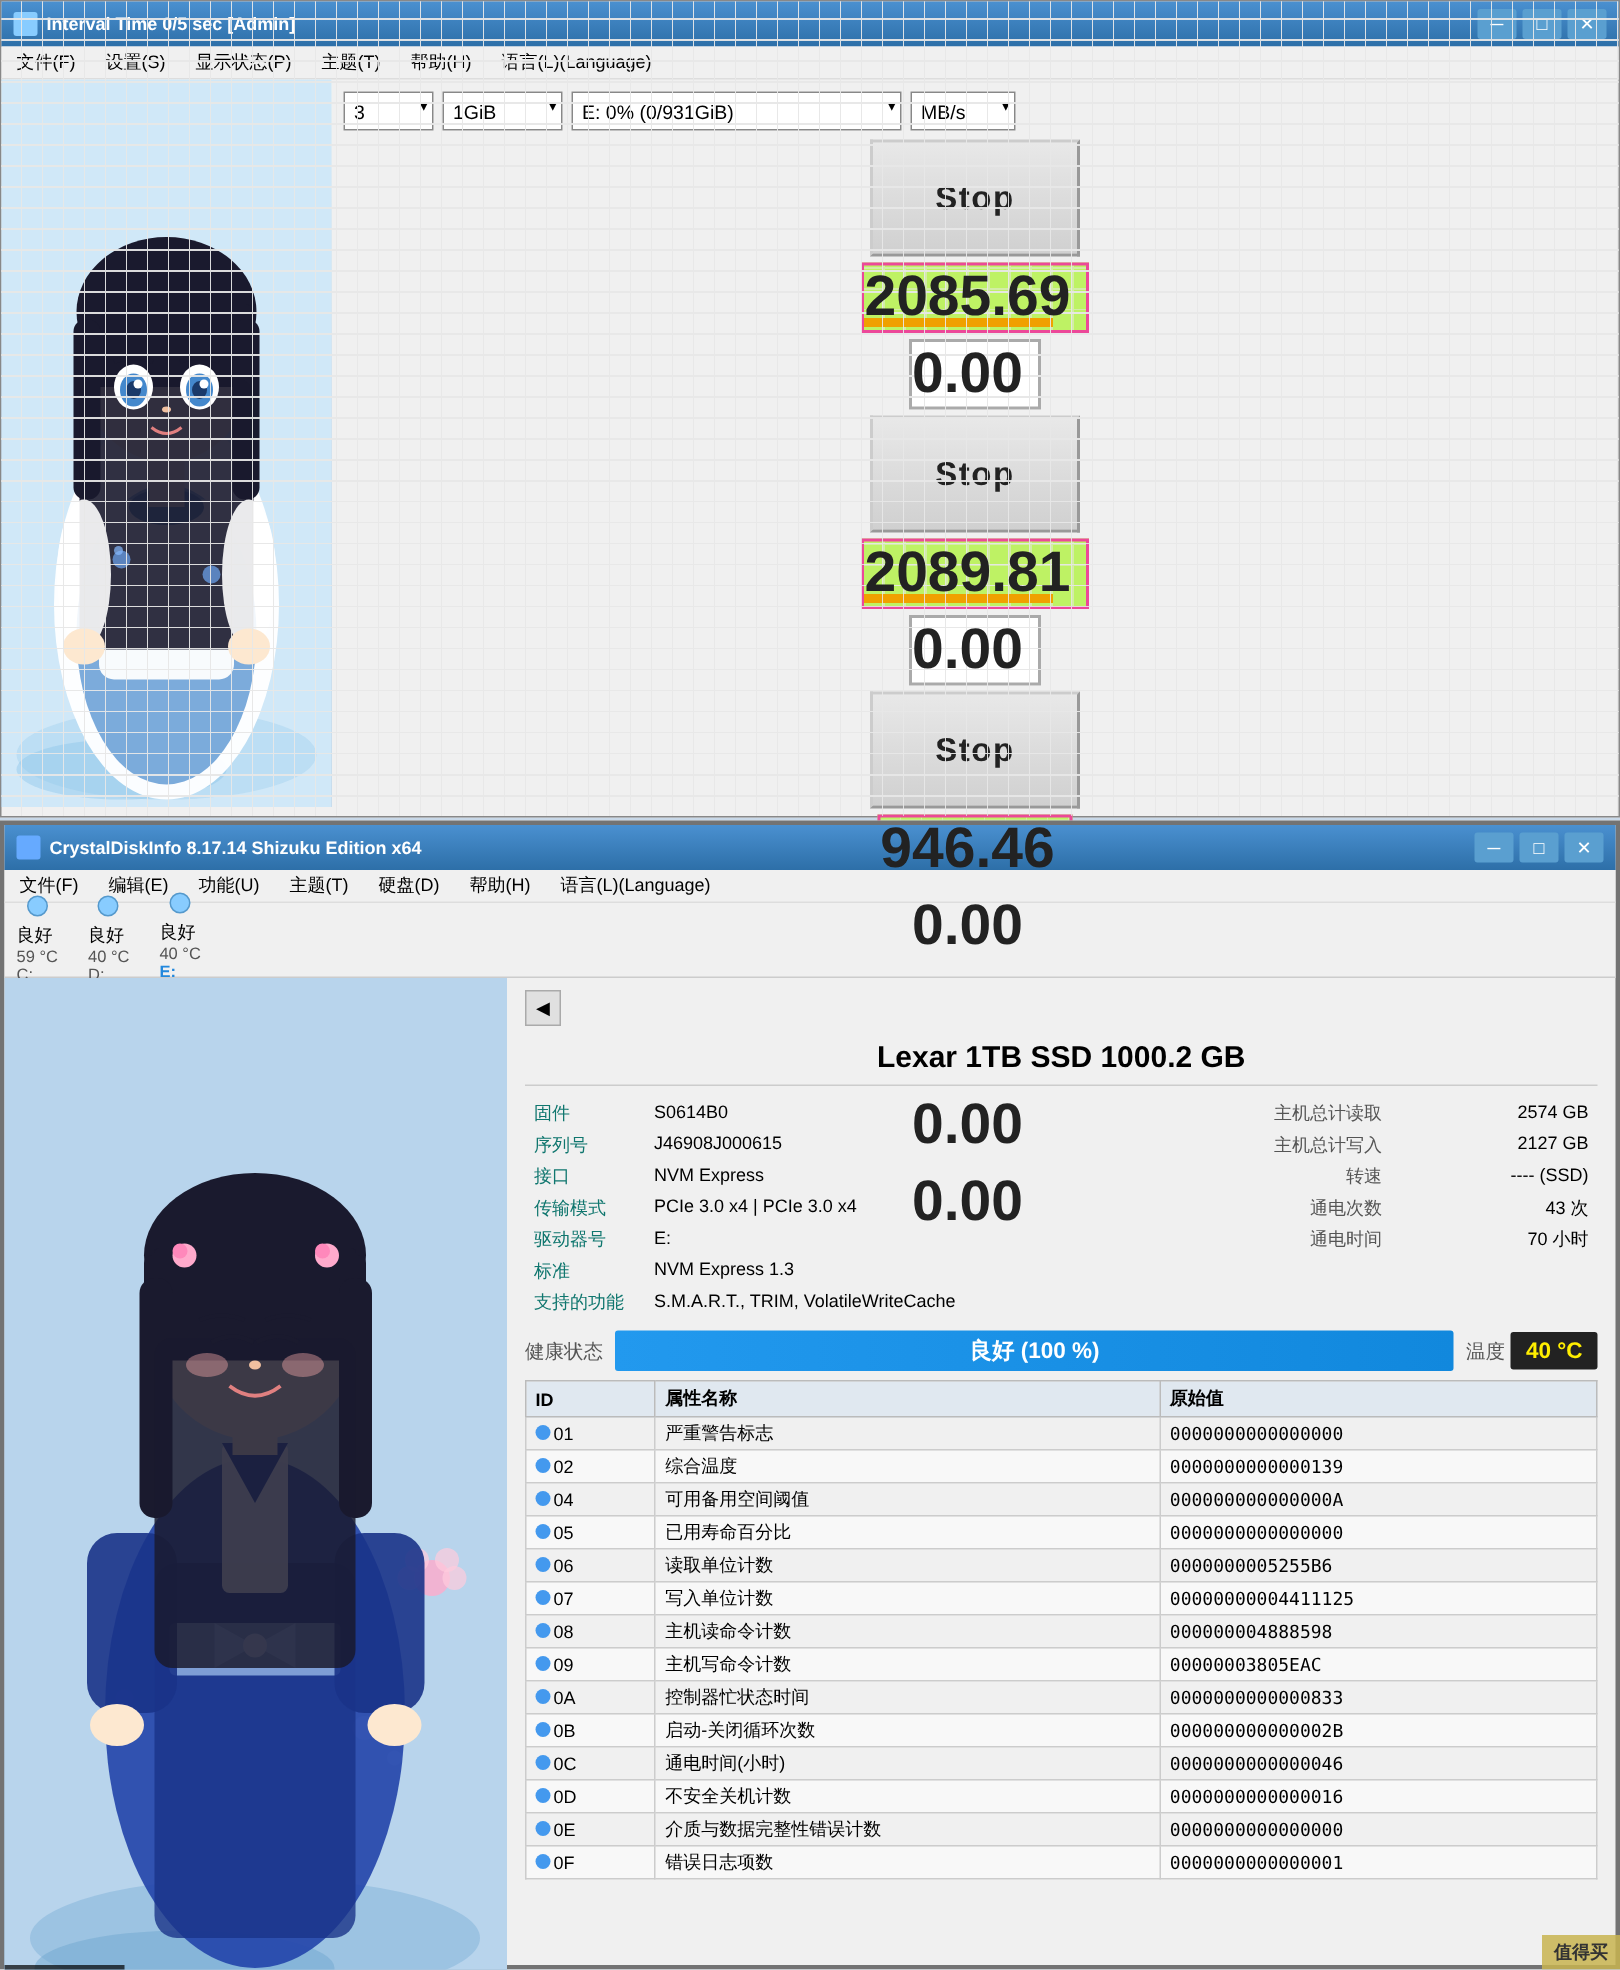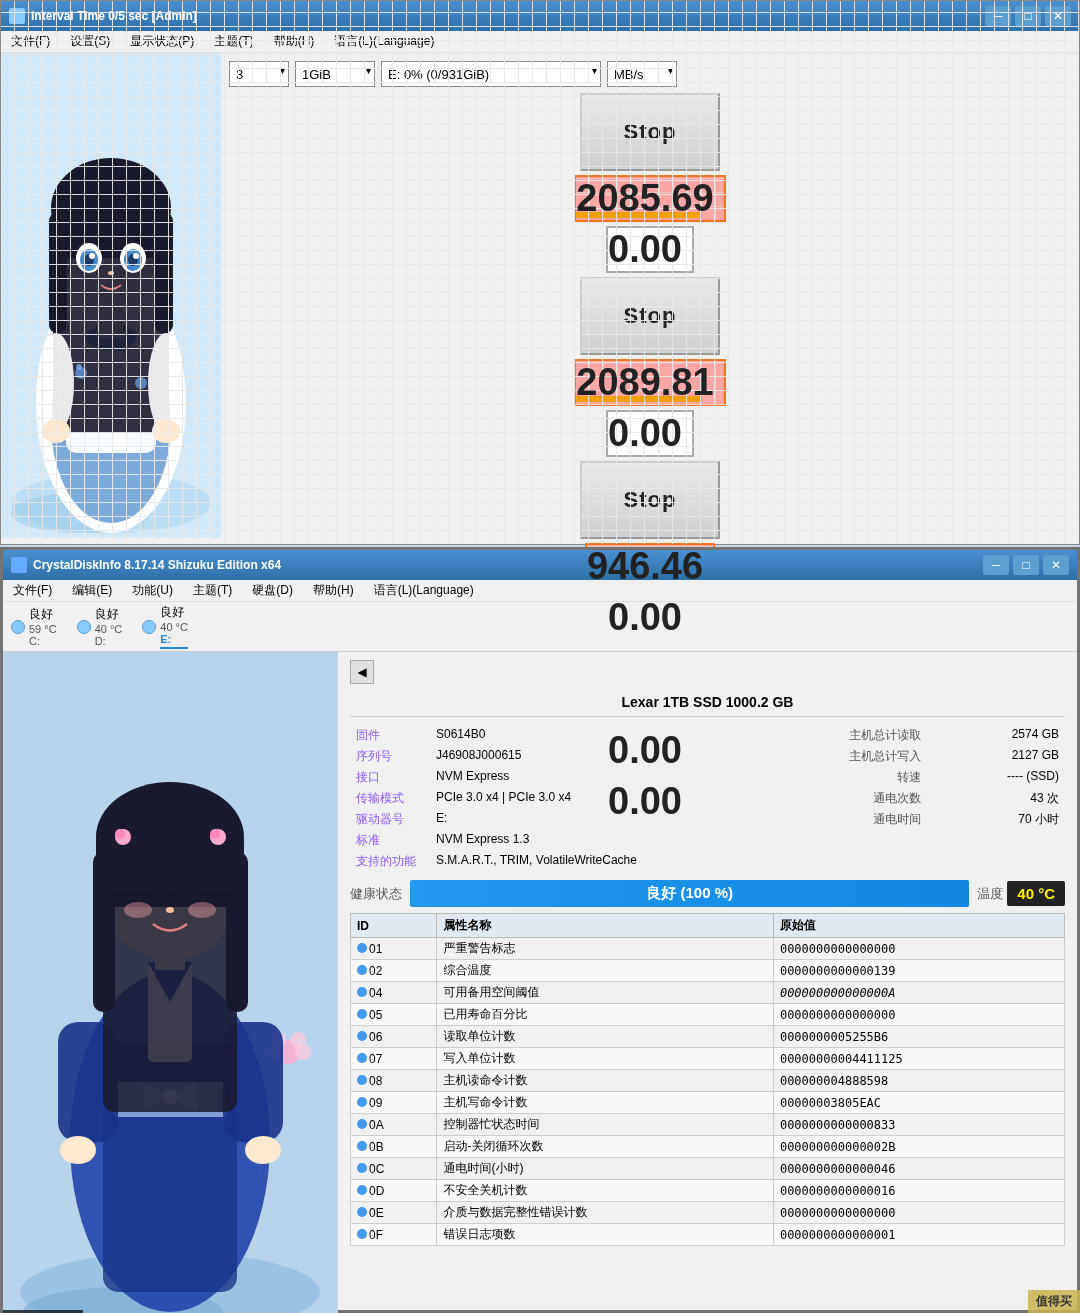--- a/index.html
+++ b/index.html
@@ -156,22 +156,22 @@
       font-size: 22px;
       font-weight: bold;
       cursor: pointer;
       color: #222;
       letter-spacing: 1px;
     }
 
     .read-cell {
       flex: 1;
       height: 94px;
-      background: #fca5a5;
-      border: 2px solid #f97316;
+      background: #bef264;
+      border: 2px solid #ec4899;
       display: flex;
       align-items: center;
       justify-content: flex-end;
       padding-right: 10px;
       font-size: 38px;
       font-weight: bold;
       color: #222;
       position: relative;
       overflow: hidden;
     }
@@ -243,20 +243,21 @@
       display: flex;
       align-items: center;
       padding: 4px 8px;
       gap: 20px;
     }
     .status-item {
       display: flex;
       align-items: center;
       gap: 4px;
       font-size: 12px;
+      flex-direction: column;
     }
     .status-dot {
       width: 14px; height: 14px;
       border-radius: 50%;
       border: 1px solid #888;
     }
     .dot-good { background: #88ccff; border-color: #5599cc; }
     .status-tab {
       border-bottom: 2px solid #2288dd;
       padding-bottom: 2px;
@@ -278,40 +279,40 @@
       overflow: hidden;
     }
 
     .info-panel {
       flex: 1;
       padding: 8px 12px;
       overflow-y: auto;
     }
 
     .disk-title {
-      font-size: 14px;
+      font-size: 20px;
       font-weight: bold;
       text-align: center;
       padding: 6px 0;
       border-bottom: 1px solid #ccc;
       margin-bottom: 8px;
     }
 
     .info-table {
       width: 100%;
       border-collapse: collapse;
       font-size: 12px;
       margin-bottom: 8px;
     }
     .info-table td {
       padding: 2px 6px;
       vertical-align: top;
     }
     .info-table .label-col {
-      color: #8b5cf6;
+      color: #0f766e;
       white-space: nowrap;
       width: 80px;
     }
     .info-table .value-col {
       font-weight: normal;
     }
     .info-table .right-label {
       color: #555;
       text-align: right;
       white-space: nowrap;
@@ -771,21 +772,21 @@
       <span class="smart-dot dot-blue"></span>02
     </td>
     <td>综合温度</td>
     <td style="font-family:monospace;">0000000000000139</td>
   </tr>
             <tr>
     <td>
       <span class="smart-dot dot-blue"></span>04
     </td>
     <td>可用备用空间阈值</td>
-    <td style="font-family:monospace;font-style:italic;">000000000000000A</td>
+    <td style="font-family:monospace;">000000000000000A</td>
   </tr>
             <tr>
     <td>
       <span class="smart-dot dot-blue"></span>05
     </td>
     <td>已用寿命百分比</td>
     <td style="font-family:monospace;">0000000000000000</td>
   </tr>
             <tr>
     <td>

